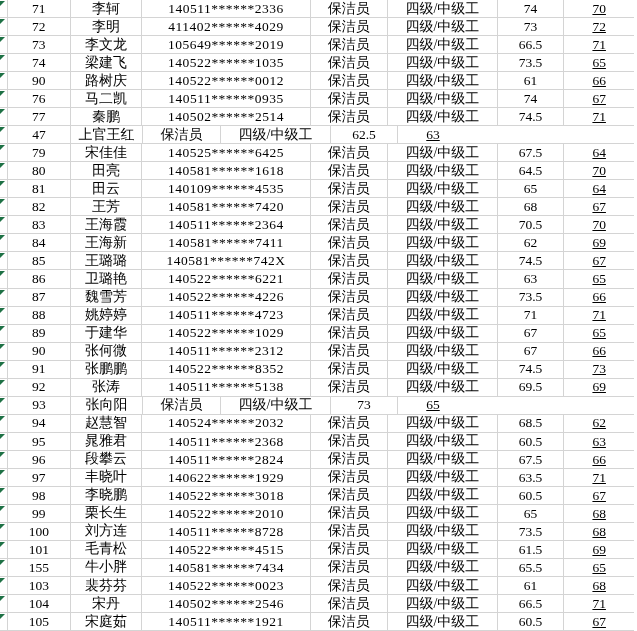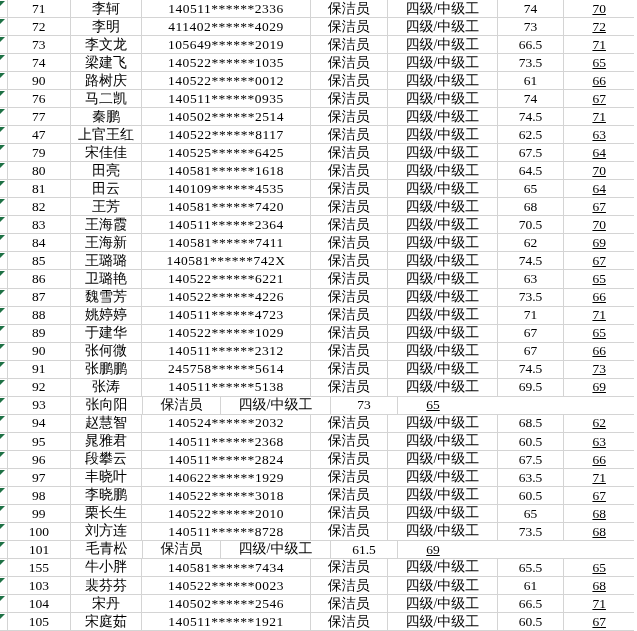--- a/index.html
+++ b/index.html
@@ -136,21 +136,20 @@
       <div class="cell c6">74.5</div>
       <div class="cell c7">71</div>
     </div>
 
     <div class="row">
       <div class="cell c0">
         <span class="flag"></span>
       </div>
       <div class="cell c1">47</div>
       <div class="cell c2">上官王红</div>
-      <div class="cell c3">140522******8117</div>
       <div class="cell c4">保洁员</div>
       <div class="cell c5">四级/中级工</div>
       <div class="cell c6">62.5</div>
       <div class="cell c7">63</div>
     </div>
 
     <div class="row">
       <div class="cell c0">
         <span class="flag"></span>
       </div>
@@ -305,21 +304,21 @@
       <div class="cell c6">67</div>
       <div class="cell c7">66</div>
     </div>
 
     <div class="row">
       <div class="cell c0">
         <span class="flag"></span>
       </div>
       <div class="cell c1">91</div>
       <div class="cell c2">张鹏鹏</div>
-      <div class="cell c3">245758******5614</div>
+      <div class="cell c3">140522******8352</div>
       <div class="cell c4">保洁员</div>
       <div class="cell c5">四级/中级工</div>
       <div class="cell c6">74.5</div>
       <div class="cell c7">73</div>
     </div>
 
     <div class="row">
       <div class="cell c0">
         <span class="flag"></span>
       </div>
@@ -434,20 +433,21 @@
       <div class="cell c6">73.5</div>
       <div class="cell c7">68</div>
     </div>
 
     <div class="row">
       <div class="cell c0">
         <span class="flag"></span>
       </div>
       <div class="cell c1">101</div>
       <div class="cell c2">毛青松</div>
+      <div class="cell c3">140522******4515</div>
       <div class="cell c4">保洁员</div>
       <div class="cell c5">四级/中级工</div>
       <div class="cell c6">61.5</div>
       <div class="cell c7">69</div>
     </div>
 
     <div class="row">
       <div class="cell c0">
         <span class="flag"></span>
       </div>

